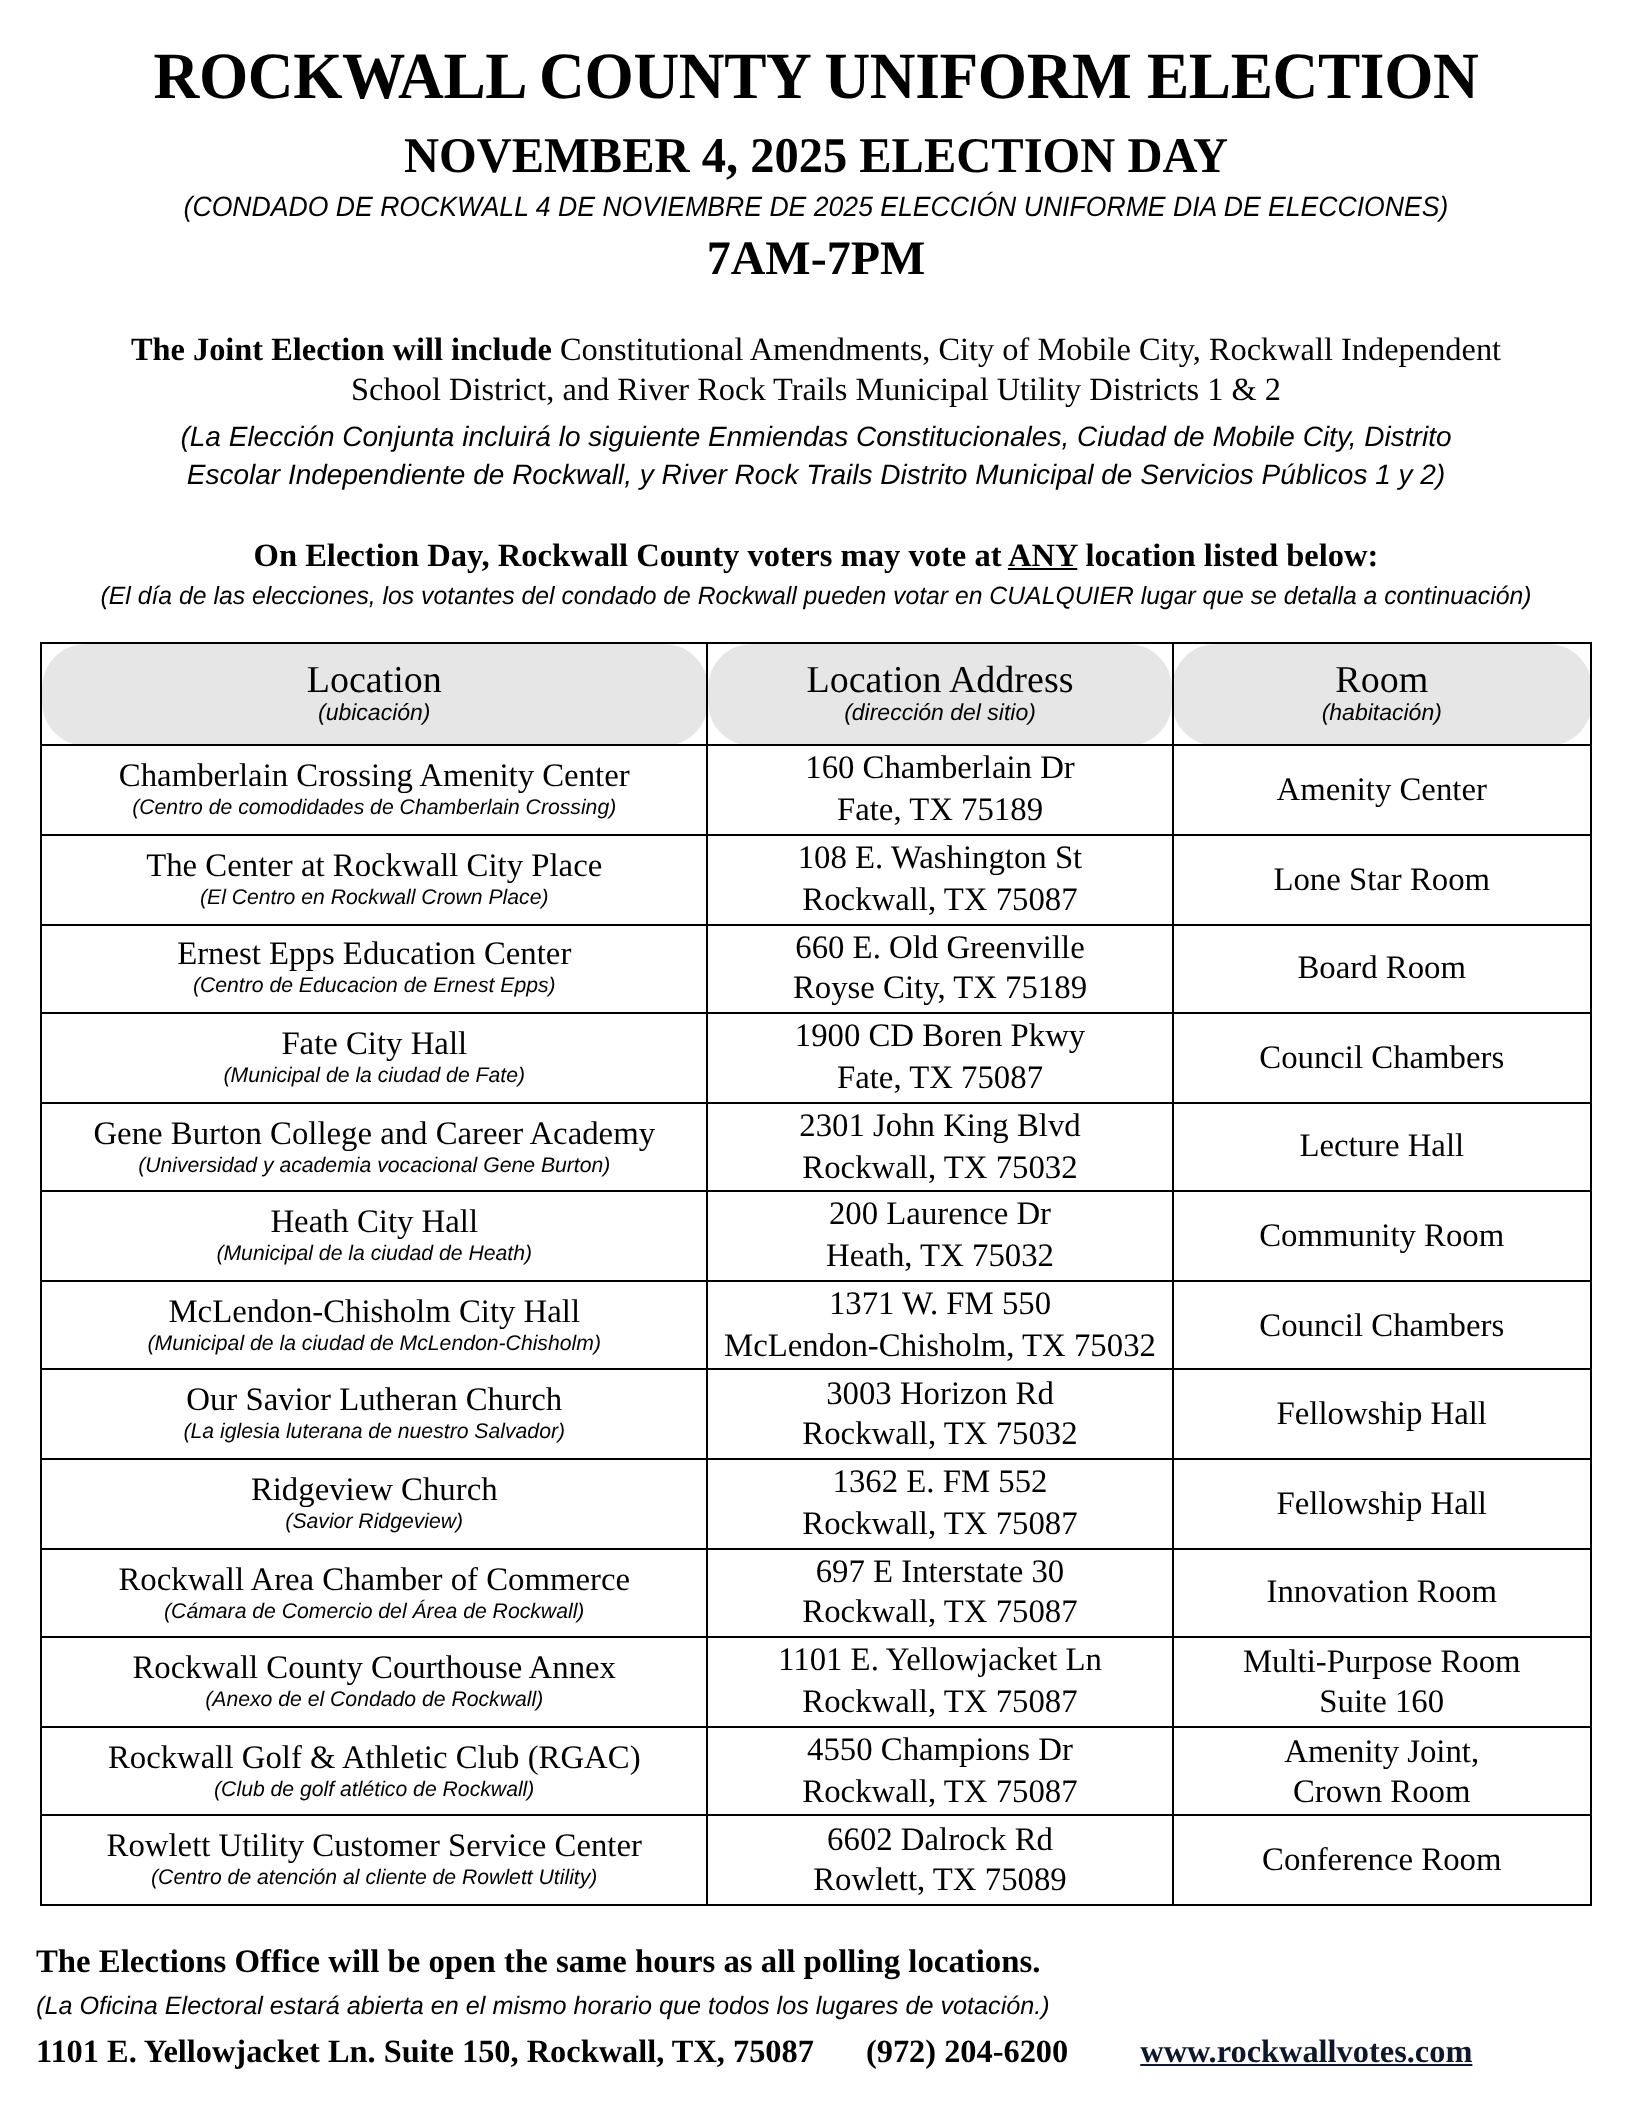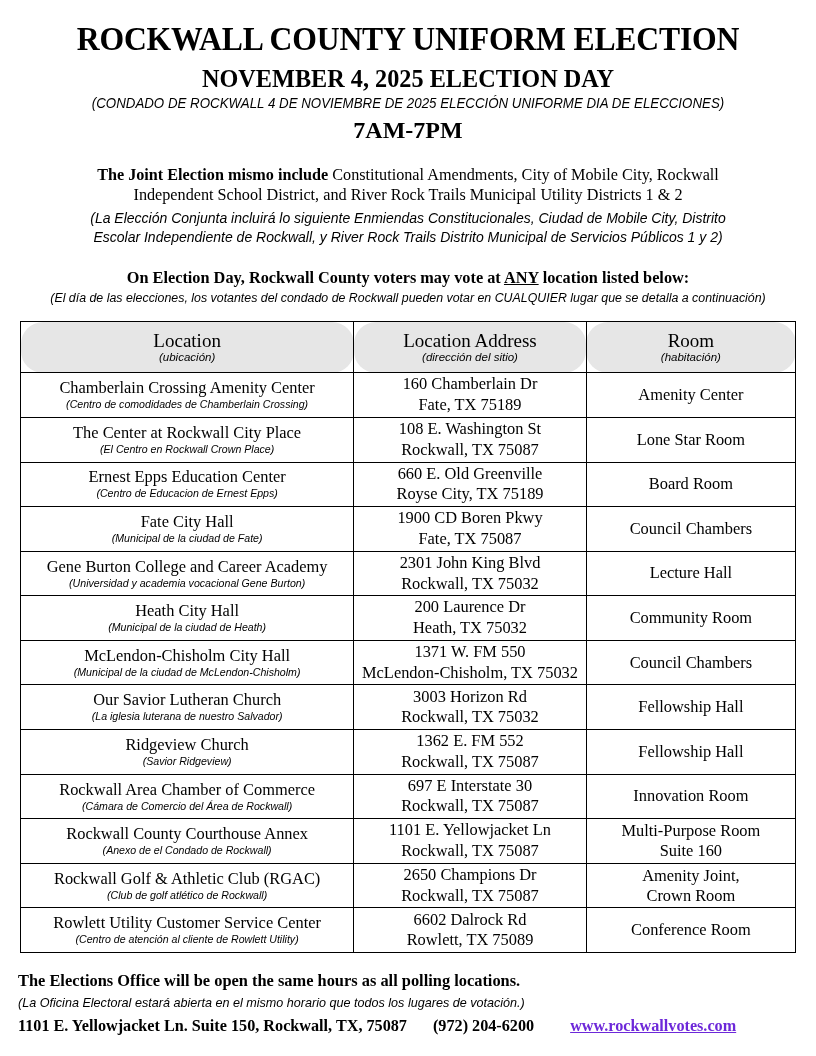--- a/index.html
+++ b/index.html
@@ -196,36 +196,36 @@
   .footer-contact {
     margin-top: 6px;
     font-size: 16.2px;
     font-weight: bold;
     line-height: 1.2;
     white-space: nowrap;
   }
   .footer-contact .sp-a { display: inline-block; width: 26px; }
   .footer-contact .sp-b { display: inline-block; width: 36px; }
   .footer-url {
-    color: #6d28d9;
+    color: #0f172a;
     font-weight: bold;
   }
 </style>
 </head>
 <body>
 
 <div class="page">
 
   <div class="title-main">ROCKWALL COUNTY UNIFORM ELECTION</div>
   <div class="title-sub">NOVEMBER 4, 2025 ELECTION DAY</div>
   <div class="title-es">(CONDADO DE ROCKWALL 4 DE NOVIEMBRE DE 2025 ELECCIÓN UNIFORME DIA DE ELECCIONES)</div>
   <div class="title-hours">7AM-7PM</div>
 
   <div class="intro-block">
-    <div class="intro-en"><b>The Joint Election mismo include</b><span> Constitutional Amendments, City of Mobile City, Rockwall Independent School District, and River Rock Trails Municipal Utility Districts 1 &amp; 2</span></div>
+    <div class="intro-en"><b>The Joint Election will include</b><span> Constitutional Amendments, City of Mobile City, Rockwall Independent School District, and River Rock Trails Municipal Utility Districts 1 &amp; 2</span></div>
     <div class="intro-es">(La Elección Conjunta incluirá lo siguiente Enmiendas Constitucionales, Ciudad de Mobile City, Distrito Escolar Independiente de Rockwall, y River Rock Trails Distrito Municipal de Servicios Públicos 1 y 2)</div>
   </div>
 
   <div class="notice-block">
     <div class="notice-en"><span>On Election Day, Rockwall County voters may vote at </span><u>ANY</u><span> location listed below:</span></div>
     <div class="notice-es">(El día de las elecciones, los votantes del condado de Rockwall pueden votar en CUALQUIER lugar que se detalla a continuación)</div>
   </div>
 
   <div class="table-wrap">
     <table class="polling">
@@ -394,21 +394,21 @@
               <div class="room-line">Multi-Purpose Room</div>
               <div class="room-line">Suite 160</div>
             </td>
           </tr>
           <tr>
             <td class="loc">
               <div class="loc-en">Rockwall Golf &amp; Athletic Club (RGAC)</div>
               <div class="loc-es">(Club de golf atlético de Rockwall)</div>
             </td>
             <td class="addr">
-              <div class="addr-line">2650 Champions Dr</div>
+              <div class="addr-line">4550 Champions Dr</div>
               <div class="addr-line">Rockwall, TX  75087</div>
             </td>
             <td class="room">
               <div class="room-line">Amenity Joint,</div>
               <div class="room-line">Crown Room</div>
             </td>
           </tr>
           <tr>
             <td class="loc">
               <div class="loc-en">Rowlett Utility Customer Service Center</div>

